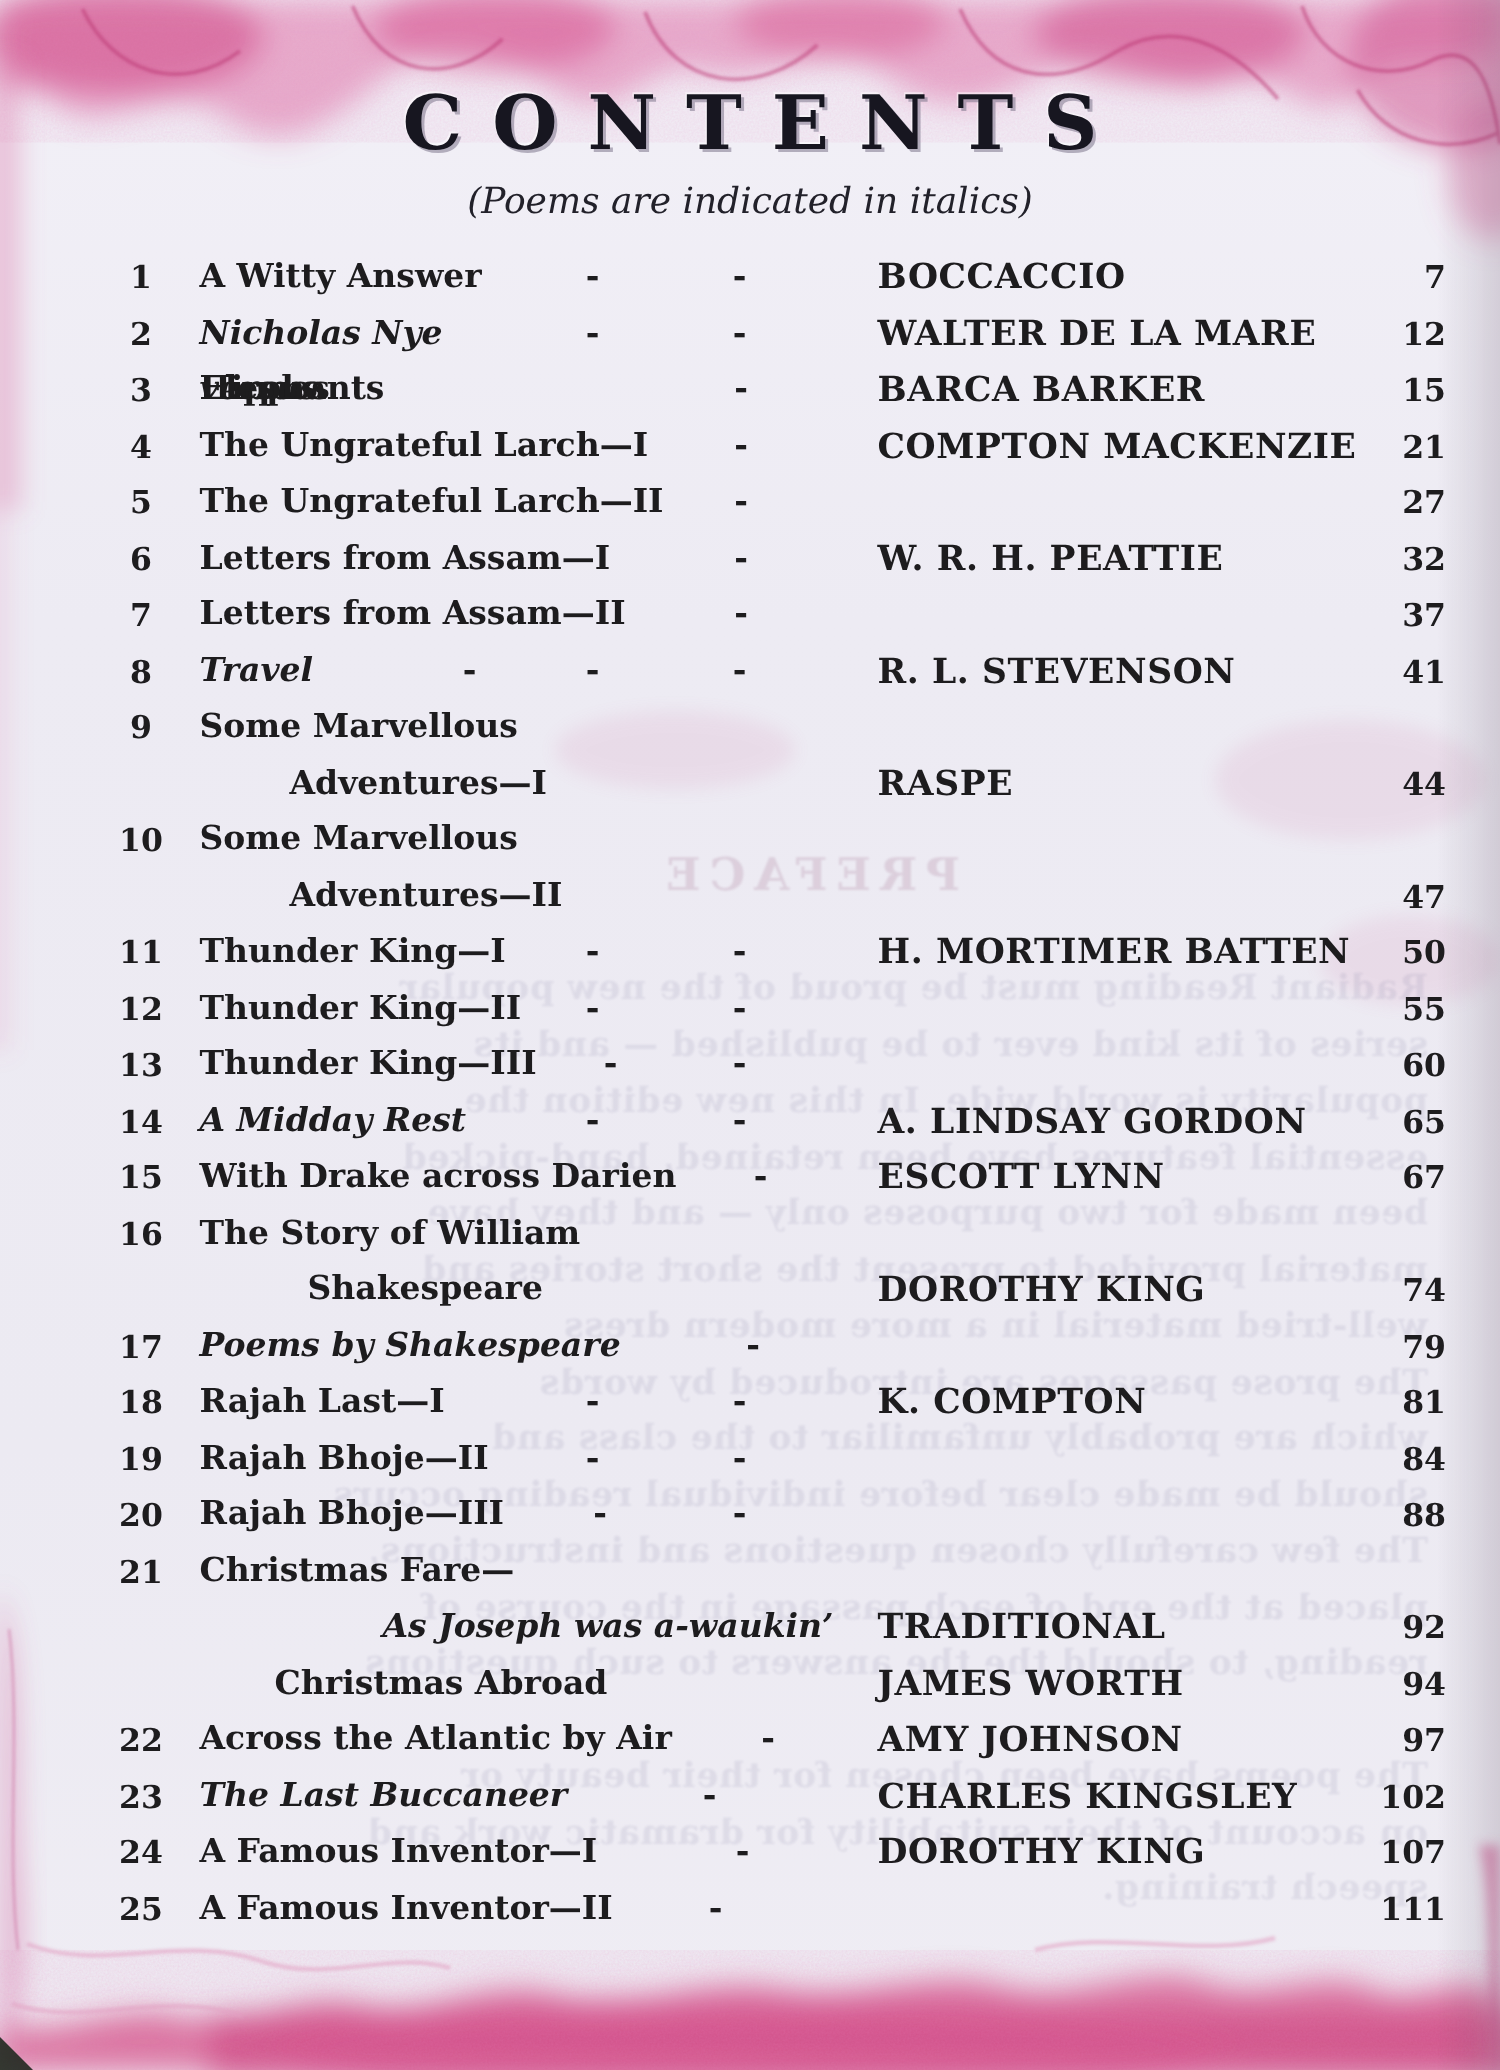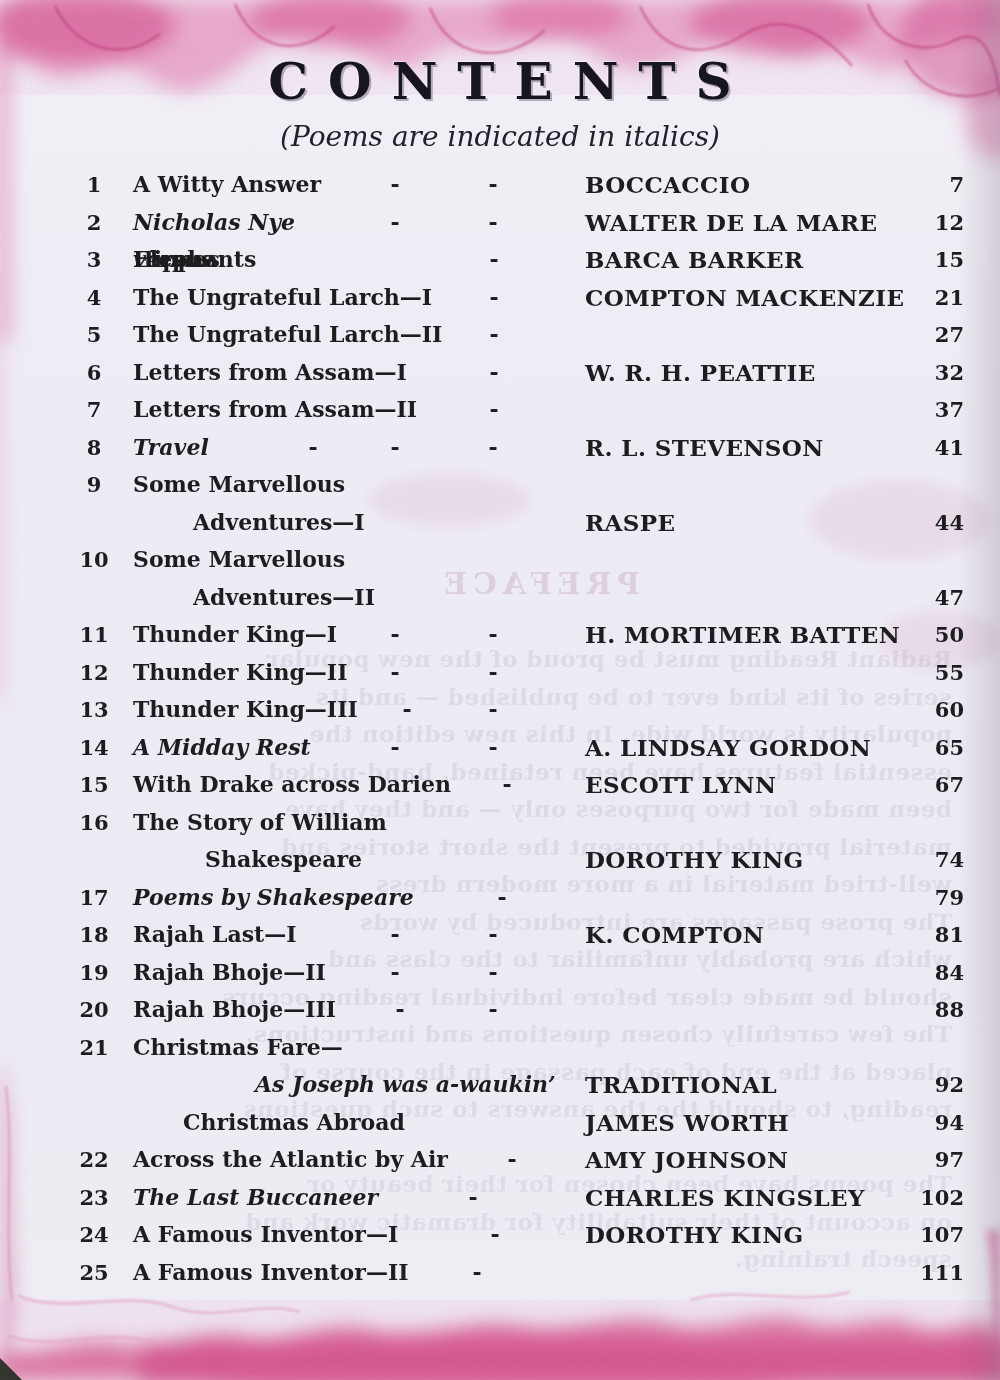--- a/index.html
+++ b/index.html
@@ -16,21 +16,21 @@
   .ghost .gh{position:absolute;font-weight:bold;color:#a2708f;opacity:.22;
              letter-spacing:6px;font-size:30px;white-space:nowrap;filter:blur(.6px);}
   .ghost .gl{position:absolute;left:8px;font-weight:bold;color:#76739a;opacity:.13;
              font-size:23px;white-space:nowrap;letter-spacing:.5px;filter:blur(.7px);}
   
   .content{position:absolute;inset:0;z-index:2;color:#1d1c1e;}
   .title{position:absolute;top:52px;left:0;width:100%;text-align:center;
          font-size:50px;font-weight:bold;letter-spacing:20px;padding-left:20px;box-sizing:border-box;
          color:#171620;text-shadow:2px 2px 0 rgba(125,118,140,.55), -1px -1px 0 rgba(255,255,255,.5);}
   .subtitle{position:absolute;top:120px;left:0;width:100%;text-align:center;
-            font-style:italic;font-size:28px;color:#22212a;}
+            font-style:italic;font-size:24px;color:#22212a;}
   .toc{position:absolute;top:166px;left:0;right:0;}
   .toc-line{position:relative;height:37.5px;}
   .toc-line span{position:absolute;line-height:37.5px;font-weight:bold;font-size:22px;white-space:nowrap;}
   .toc-line .n{left:76px;width:36px;text-align:center;font-size:21px;}
   .toc-line .t{left:133px;}
   .toc-line .t .it{font-style:italic;text-align:right;}
   .toc-line .dash{width:14px;text-align:center;}
   .toc-line .a{left:585px;font-size:23px;letter-spacing:.4px;}
   .toc-line .p{left:880px;width:84px;text-align:right;font-size:21px;}
 </style>

